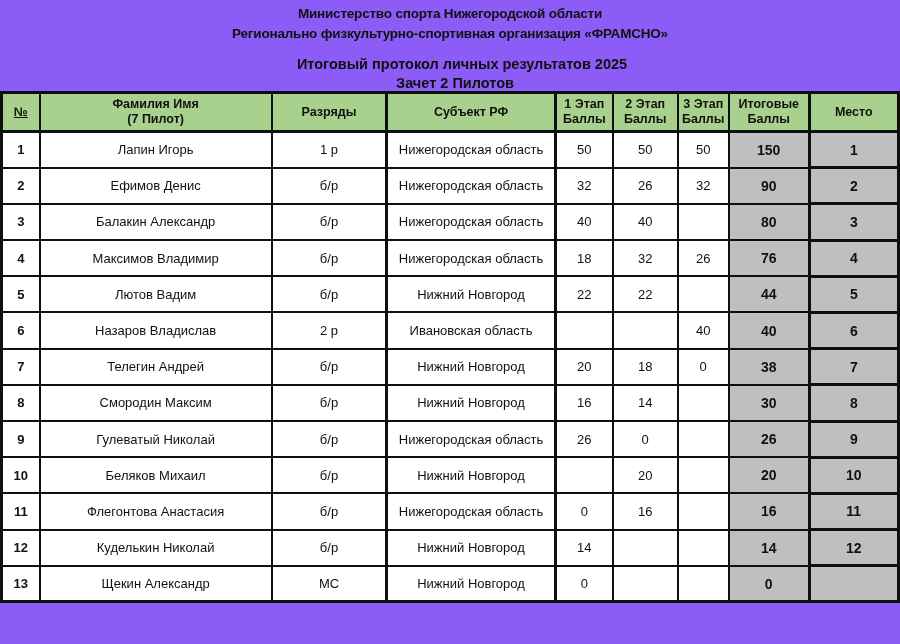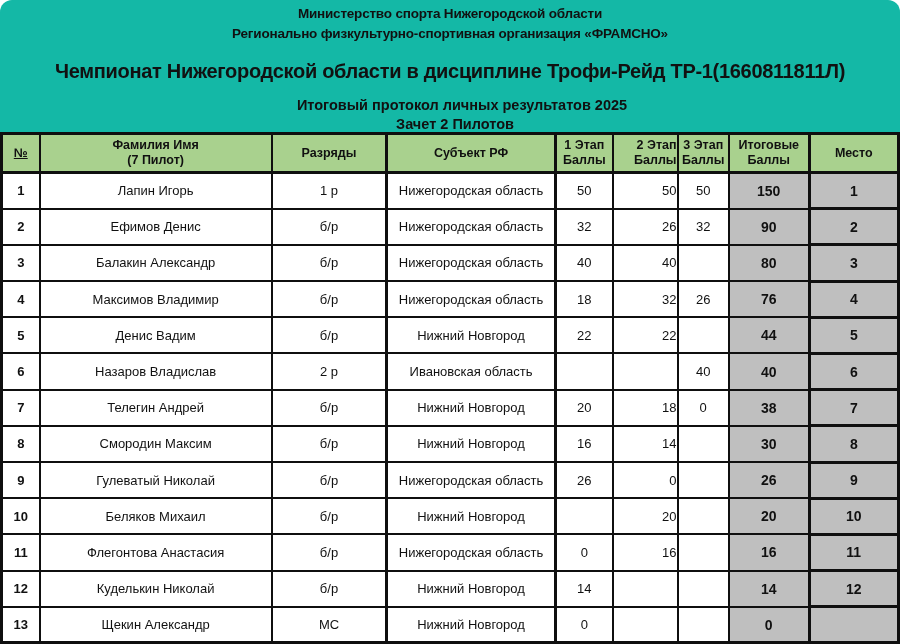--- a/index.html
+++ b/index.html
@@ -7,21 +7,21 @@
     --result-gray:#bfbfbf;
     --border-black:#0f0f0f;
   }
   *{box-sizing:border-box;margin:0;padding:0;}
   html,body{background:#ffffff;}
   body{
     width:900px;height:644px;overflow:hidden;
     font-family:"Liberation Sans","DejaVu Sans",sans-serif;
     color:#111;
   }
-  .page{width:900px;height:644px;background:#14b8a6;border-radius:12px;}
+  .page{width:900px;height:644px;background:#8b5cf6;}
   .top{text-align:center;padding-top:4px;}
   .org-line{font-size:13.5px;font-weight:700;line-height:20px;letter-spacing:-0.2px;}
   .main-title{font-size:20px;font-weight:700;margin-top:14px;letter-spacing:-0.3px;line-height:27px;}
   .sub-line1{font-size:14.5px;font-weight:700;margin-top:11px;line-height:18px;padding-left:24px;}
   .sub-line2{font-size:14.5px;font-weight:700;margin-top:3px;line-height:15px;padding-left:10px;}
 
   table.results{
     border-collapse:collapse;
     table-layout:fixed;
     width:900px;
@@ -59,33 +59,32 @@
     font-size:14px;
   }
   td.col-place,th.col-place{border-width:3px;}
   th.col-place{border-bottom-width:3px;}
   
   .col-num{width:37px;}
   .col-name{width:226px;}
   .col-rank{width:112px;}
   .col-region{width:164px;}
   .col-stage1{width:56px;}
-  .col-stage2{width:63px;text-align:right;}
+  .col-stage2{width:63px;}
   .col-stage3{width:50px;}
   .col-total{width:78px;}
   .col-place{width:87px;}
 </style>
 </head>
 <body>
 
 <div class="page">
   <div class="top">
     <div class="org-line">Министерство спорта Нижегородской области</div>
     <div class="org-line">Регионально физкультурно-спортивная  организация «ФРАМСНО»</div>
-    <div class="main-title">Чемпионат Нижегородской области в дисциплине Трофи-Рейд ТР-1(1660811811Л)</div>
     <div class="sub-line1">Итоговый протокол личных результатов 2025</div>
     <div class="sub-line2">Зачет 2 Пилотов</div>
   </div>
 
   <table class="results">
     <thead>
       <tr>
           <th class="col-num">
             <span class="hl1">№</span>
           </th>
@@ -160,21 +159,21 @@
           <td class="col-rank">б/р</td>
           <td class="col-region">Нижегородская область</td>
           <td class="col-stage1">18</td>
           <td class="col-stage2">32</td>
           <td class="col-stage3">26</td>
           <td class="col-total">76</td>
           <td class="col-place">4</td>
         </tr>
         <tr>
           <td class="col-num">5</td>
-          <td class="col-name">Денис Вадим</td>
+          <td class="col-name">Лютов Вадим</td>
           <td class="col-rank">б/р</td>
           <td class="col-region">Нижний Новгород</td>
           <td class="col-stage1">22</td>
           <td class="col-stage2">22</td>
           <td class="col-stage3"></td>
           <td class="col-total">44</td>
           <td class="col-place">5</td>
         </tr>
         <tr>
           <td class="col-num">6</td>

